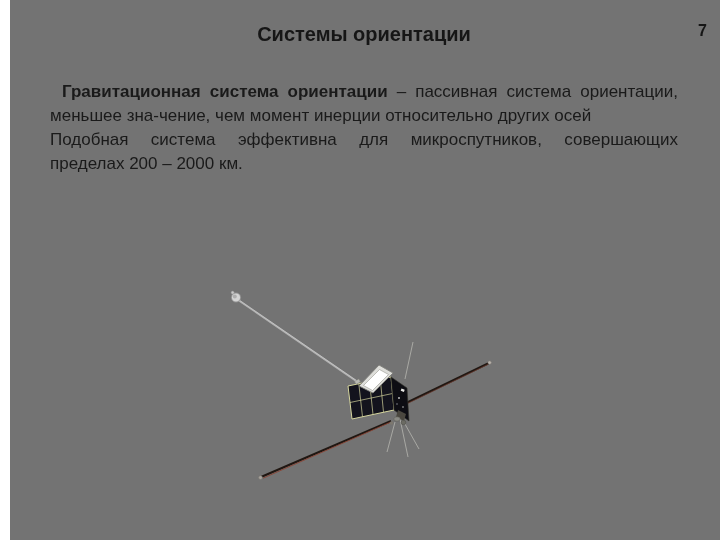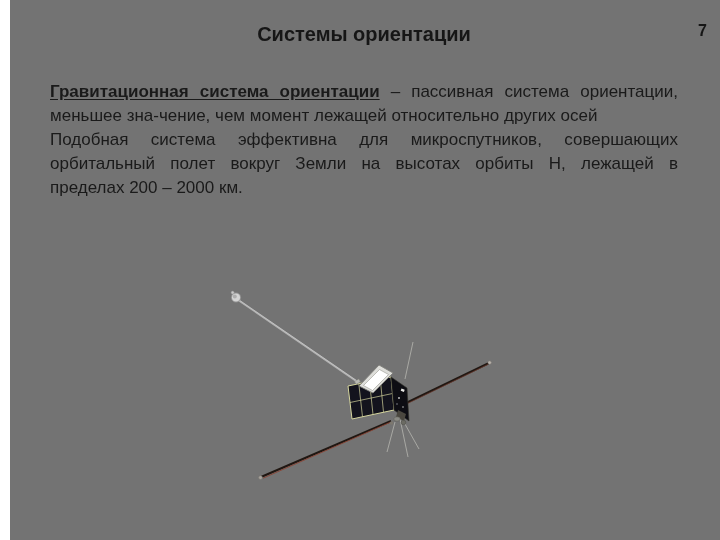--- a/index.html
+++ b/index.html
@@ -18,39 +18,38 @@
     position:absolute; left:688px; top:22px;
     font-size:16px; font-weight:bold; color:#161616;
   }
 
   .textblock {
     position:absolute; left:40px; top:80px; width:628px;
     font-size:17px; line-height:24px; color:#1a1a1a;
   }
   .line { white-space:nowrap; }
   .line.j { white-space:normal; text-align:justify; text-align-last:justify; }
-  .lead { font-weight:bold; text-decoration:underline; text-underline-offset:2px; }
+  .lead { font-weight:bold; text-underline-offset:2px;margin-left:12px; }
 
   .sat {
     position:absolute; left:190px; top:285px; width:300px; height:205px;
   }
 </style>
 </head>
 <body>
 
 <div class="slide">
 
   <div class="title">Системы ориентации</div>
   <div class="page-num">7</div>
 
   <div class="textblock">
     <div class="line j"><span class="lead">Гравитационная система ориентации</span><span> – пассивная система ориентации,</span></div>
-    <div class="line">меньшее зна-чение, чем момент лежащей относительно других осей</div>
+    <div class="line">меньшее зна-чение, чем момент инерции относительно других осей</div>
     <div class="line j">Подобная система эффективна для микроспутников, совершающих</div>
-    <div class="line j">орбитальный полет вокруг Земли на высотах орбиты Н, лежащей в</div>
     <div class="line">пределах 200 – 2000 км.</div>
   </div>
 
   <svg class="sat" viewBox="190 285 300 205" xmlns="http://www.w3.org/2000/svg">
 
     <line x1="349" y1="383" x2="228" y2="300" stroke-width="1.6" stroke="#b2b2b2"></line>
     <line x1="349" y1="382.2" x2="228" y2="299.2" stroke="#dcdcdc" stroke-width="0.5"></line>
     <circle cx="226" cy="297.5" r="4.6" fill="#d4d4d4" stroke="#8f8f8f" stroke-width="0.9"></circle>
     <circle cx="224.8" cy="296.4" r="2" fill="#aeaeae"></circle>
     <circle cx="222.6" cy="292.6" r="1.5" fill="#c8c8c8" stroke="#979797" stroke-width="0.5"></circle>

